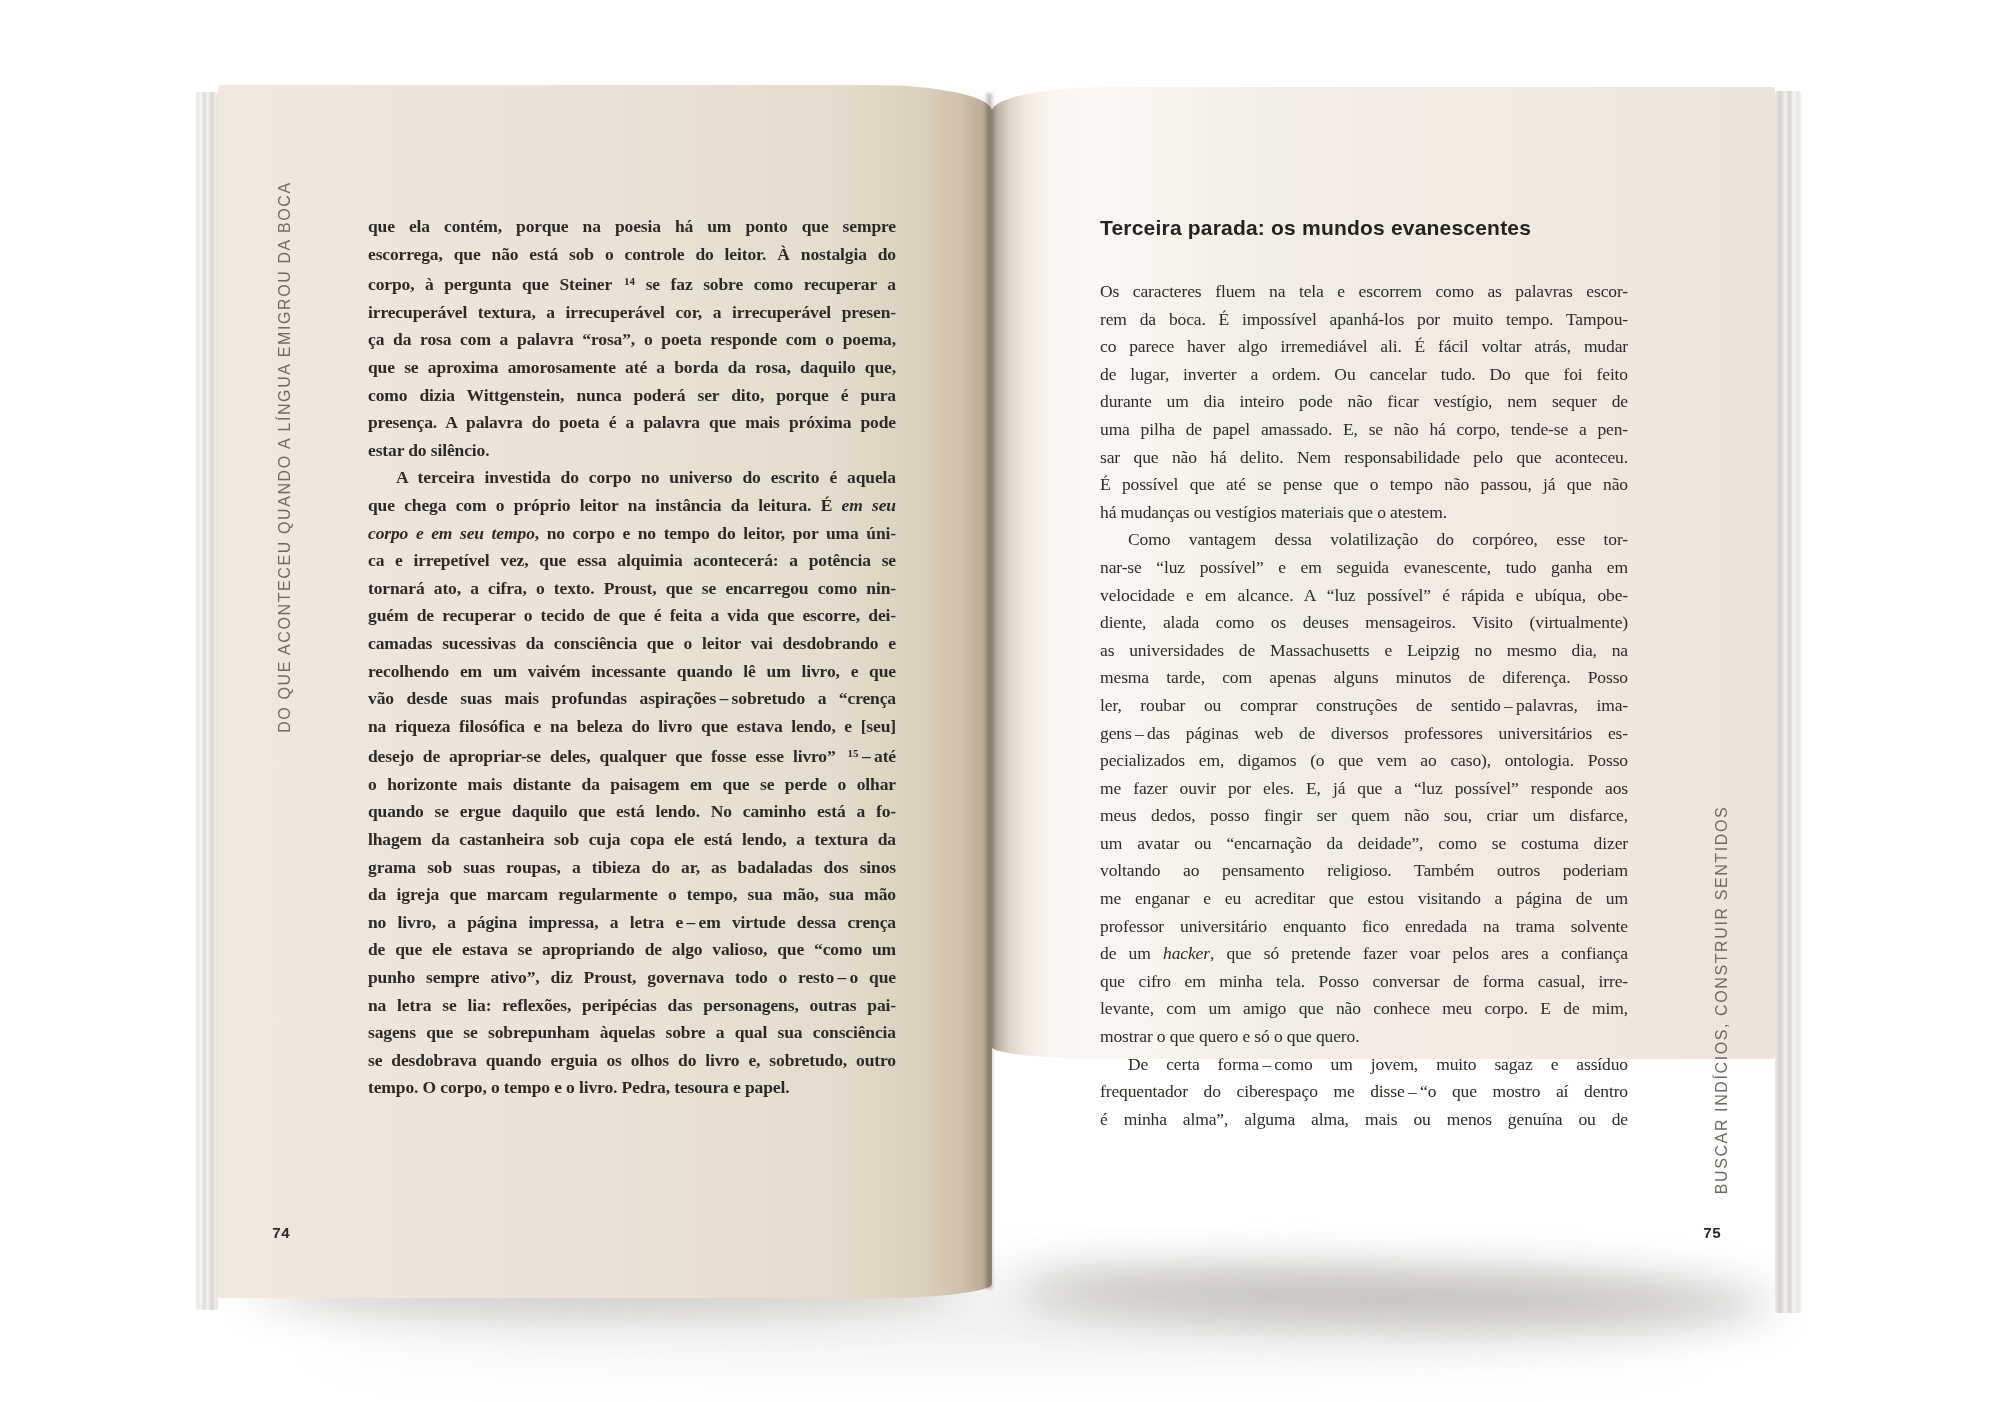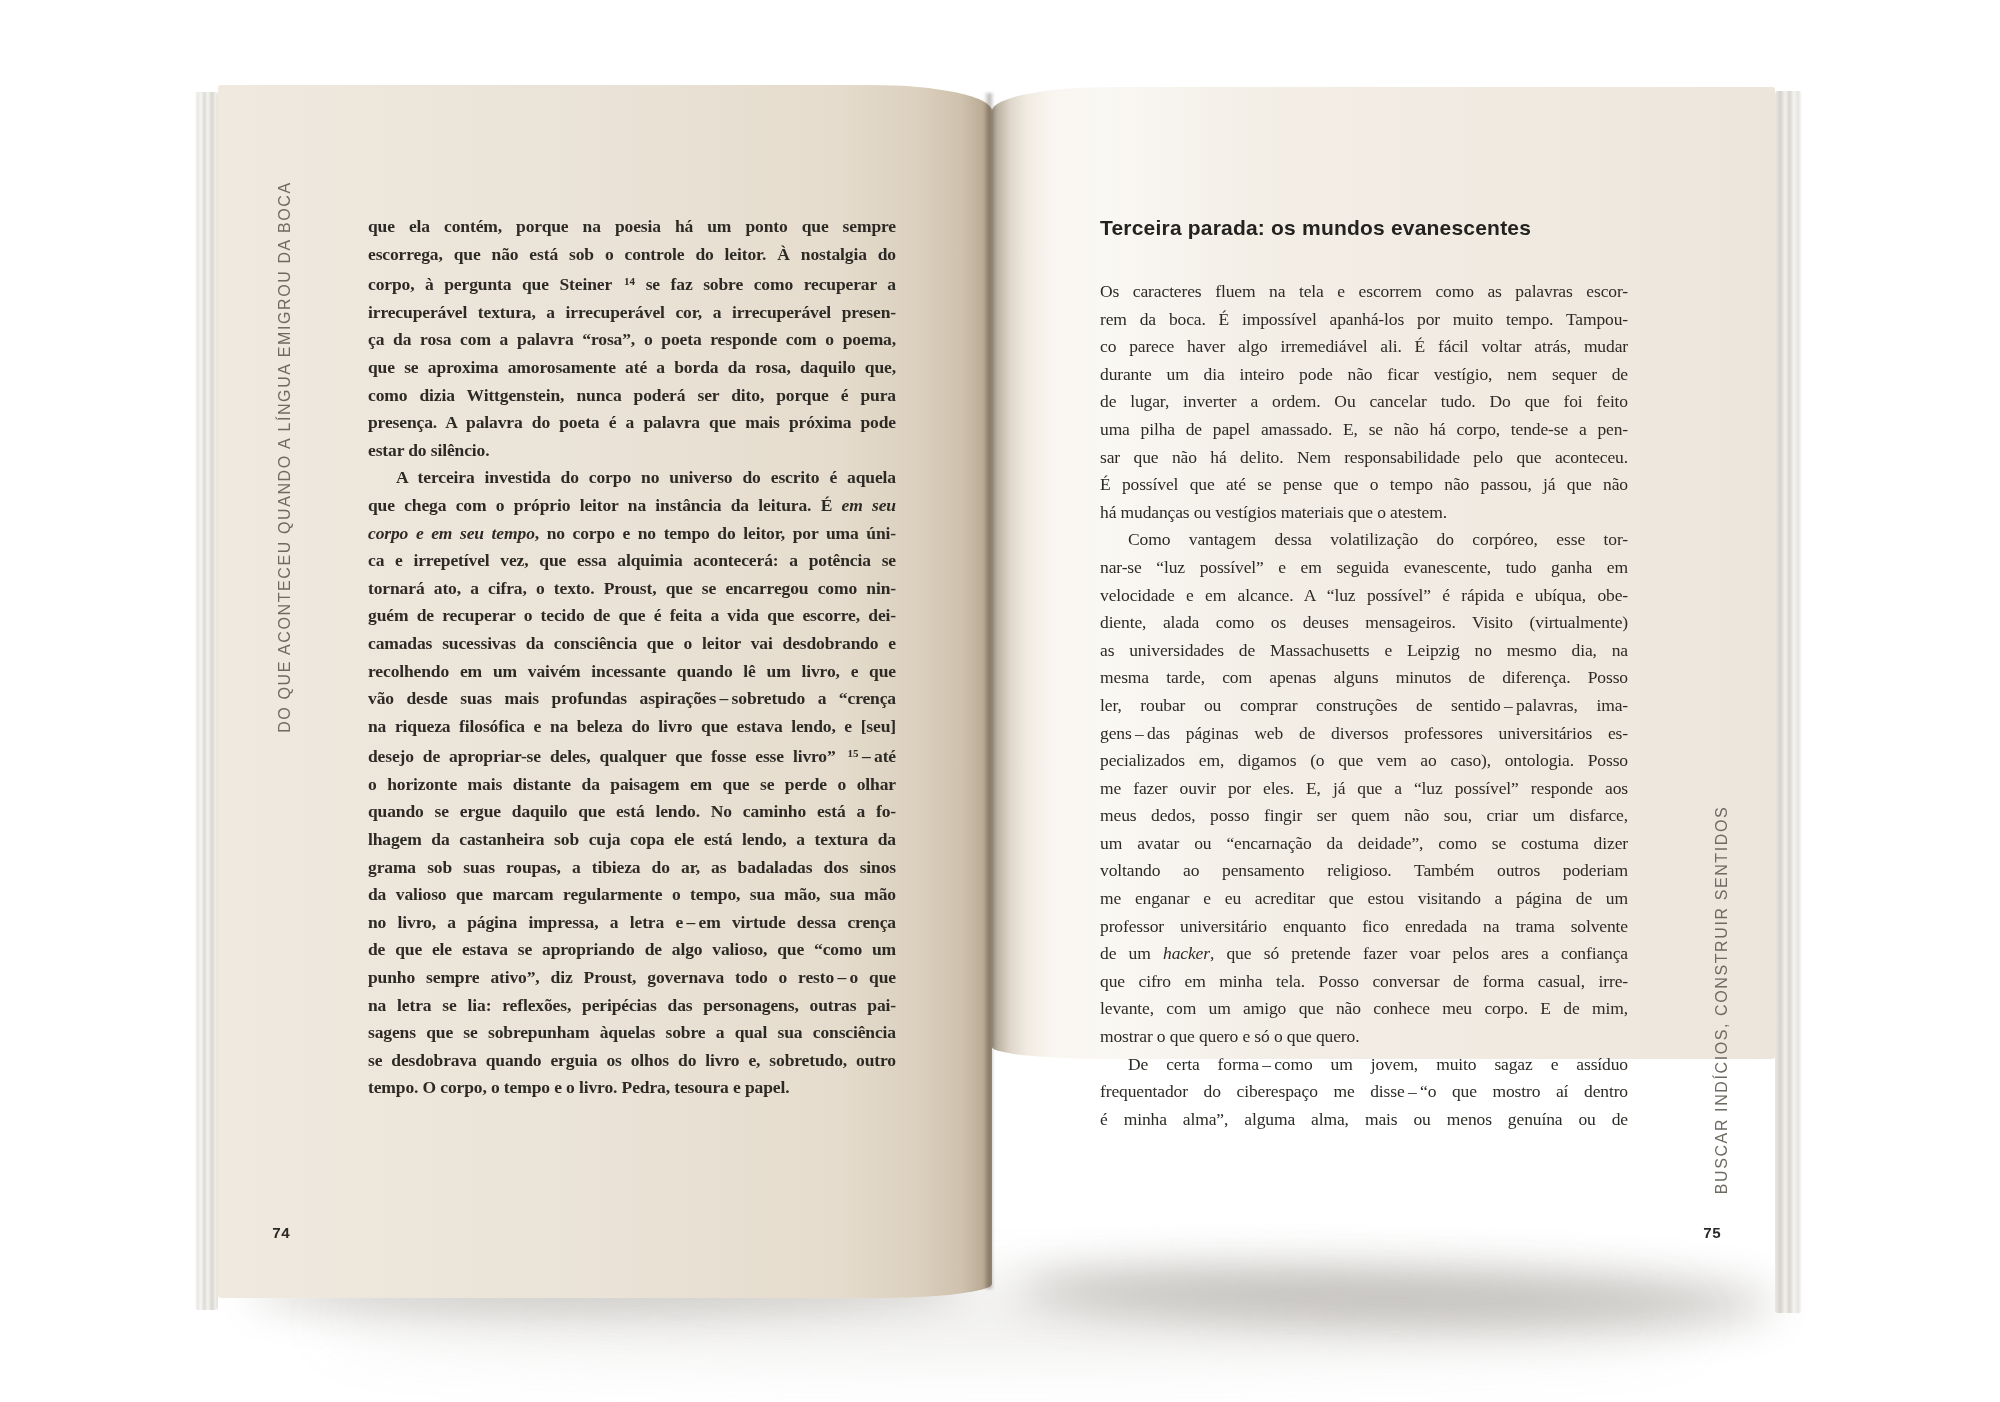--- a/index.html
+++ b/index.html
@@ -87,40 +87,40 @@
           <div class="line">guém de recuperar o tecido de que é feita a vida que escorre, dei-</div>
           <div class="line">camadas sucessivas da consciência que o leitor vai desdobrando e</div>
           <div class="line">recolhendo em um vaivém incessante quando lê um livro, e que</div>
           <div class="line">vão desde suas mais profundas aspirações – sobretudo a “crença</div>
           <div class="line">na riqueza filosófica e na beleza do livro que estava lendo, e [seu]</div>
           <div class="line">desejo de apropriar-se deles, qualquer que fosse esse livro”<sup>15</sup> – até</div>
           <div class="line">o horizonte mais distante da paisagem em que se perde o olhar</div>
           <div class="line">quando se ergue daquilo que está lendo. No caminho está a fo-</div>
           <div class="line">lhagem da castanheira sob cuja copa ele está lendo, a textura da</div>
           <div class="line">grama sob suas roupas, a tibieza do ar, as badaladas dos sinos</div>
-          <div class="line">da valioso que marcam regularmente o tempo, sua mão, sua mão</div>
+          <div class="line">da igreja que marcam regularmente o tempo, sua mão, sua mão</div>
           <div class="line">no livro, a página impressa, a letra e – em virtude dessa crença</div>
           <div class="line">de que ele estava se apropriando de algo valioso, que “como um</div>
           <div class="line">punho sempre ativo”, diz Proust, governava todo o resto – o que</div>
           <div class="line">na letra se lia: reflexões, peripécias das personagens, outras pai-</div>
           <div class="line">sagens que se sobrepunham àquelas sobre a qual sua consciência</div>
           <div class="line">se desdobrava quando erguia os olhos do livro e, sobretudo, outro</div>
           <div class="line end">tempo. O corpo, o tempo e o livro. Pedra, tesoura e papel.</div>
         </div>
       <div class="folio folio-left">74</div>
     </div>
 
     <div class="page page-right">
       <div class="heading">Terceira parada: os mundos evanescentes</div>
       <div class="body-col body-right">
           <div class="line">Os caracteres fluem na tela e escorrem como as palavras escor-</div>
           <div class="line">rem da boca. É impossível apanhá-los por muito tempo. Tampou-</div>
           <div class="line">co parece haver algo irremediável ali. É fácil voltar atrás, mudar</div>
+          <div class="line">de lugar, inverter a ordem. Ou cancelar tudo. Do que foi feito</div>
           <div class="line">durante um dia inteiro pode não ficar vestígio, nem sequer de</div>
-          <div class="line">de lugar, inverter a ordem. Ou cancelar tudo. Do que foi feito</div>
           <div class="line">uma pilha de papel amassado. E, se não há corpo, tende-se a pen-</div>
           <div class="line">sar que não há delito. Nem responsabilidade pelo que aconteceu.</div>
           <div class="line">É possível que até se pense que o tempo não passou, já que não</div>
           <div class="line end">há mudanças ou vestígios materiais que o atestem.</div>
           <div class="line indent">Como vantagem dessa volatilização do corpóreo, esse tor-</div>
           <div class="line">nar-se “luz possível” e em seguida evanescente, tudo ganha em</div>
           <div class="line">velocidade e em alcance. A “luz possível” é rápida e ubíqua, obe-</div>
           <div class="line">diente, alada como os deuses mensageiros. Visito (virtualmente)</div>
           <div class="line">as universidades de Massachusetts e Leipzig no mesmo dia, na</div>
           <div class="line">mesma tarde, com apenas alguns minutos de diferença. Posso</div>

